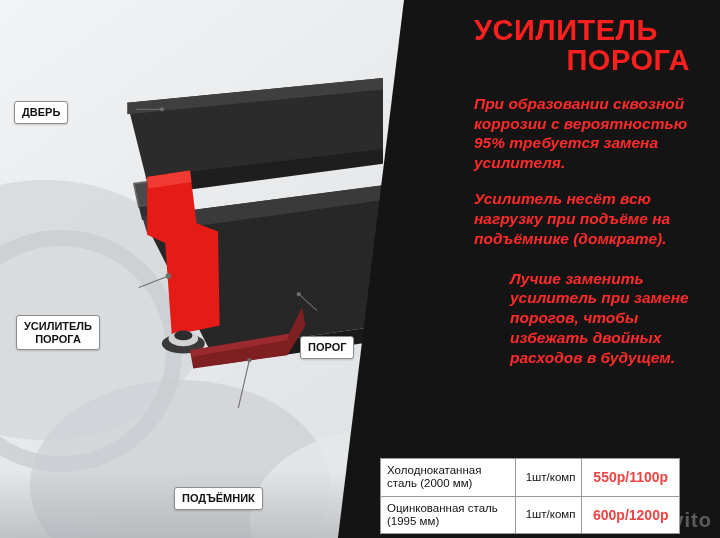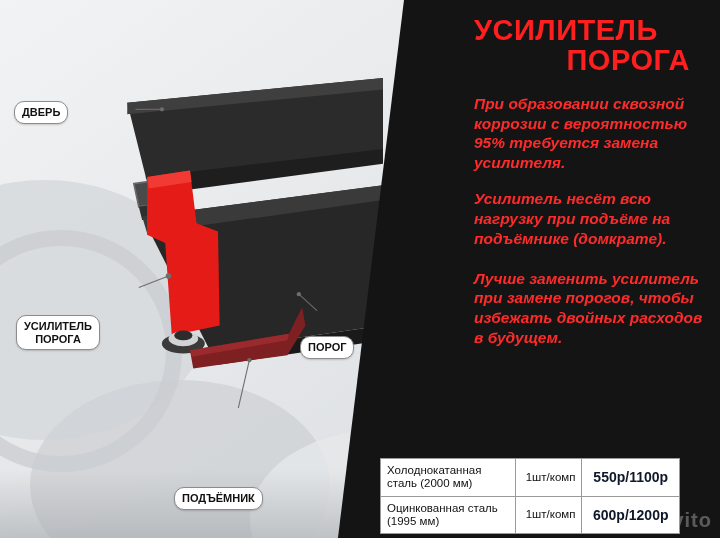--- a/index.html
+++ b/index.html
@@ -81,21 +81,21 @@
   }
   .para {
     color:#ff2b2b;
     font-weight:bold;
     font-size:15.5px;
     line-height:1.28;
     margin-top:18px;
     font-style:italic;
   }
   .para.second { margin-top:16px; }
-  .para.third  { margin-top:20px; }
+  .para.third  { margin-top:20px;margin-left:36px; }
 
   
   .price-table {
     position:absolute;
     left:380px;
     bottom:4px;
     width:300px;
     border-collapse:collapse;
     background:#ffffff;
     font-size:11.5px;
@@ -105,21 +105,21 @@
     border:1px solid #9a9a9a;
     padding:5px 6px;
     vertical-align:middle;
     line-height:1.15;
   }
   .price-table td.name { width:164px; }
   .price-table td.qty  { width:58px; text-align:right; white-space:nowrap;}
   .price-table td.price{
     width:98px;
     text-align:center;
-    color:#0f172a;
+    color:#ef4444;
     font-weight:bold;
     font-size:14px;
     white-space:nowrap;
   }
   
   .logo {
     position:absolute;
     left:46px; top:22px;
     font-size:26px;
     font-weight:bold;
@@ -132,21 +132,21 @@
   .sill-outer {
     position:absolute;
     left:86px; top:78px;
     width:330px; height:330px;
   }
   
   .label {
     position:absolute;
     background:#ffffff;
     border:1px solid #8c8c8c;
-    border-radius:10px;
+    border-radius:3px;
     font-size:11px;
     font-weight:bold;
     color:#111;
     padding:4px 7px;
     line-height:1.15;
     box-shadow:0 1px 2px rgba(0,0,0,.18);
     white-space:pre-line;
     text-align:center;
   }
   #label-door       { left:14px;  top:101px; }

